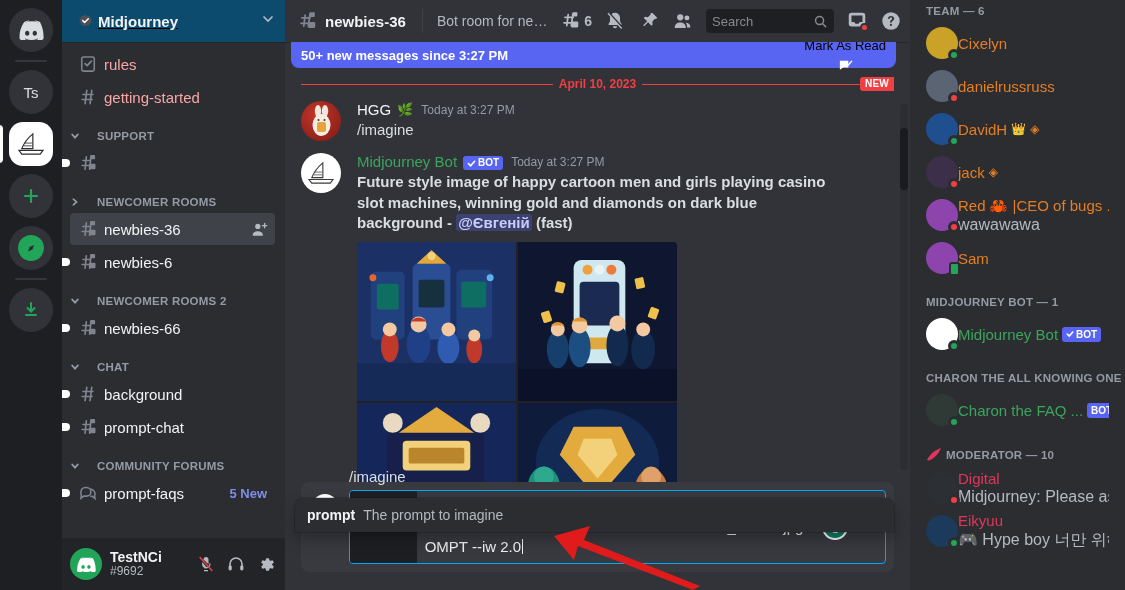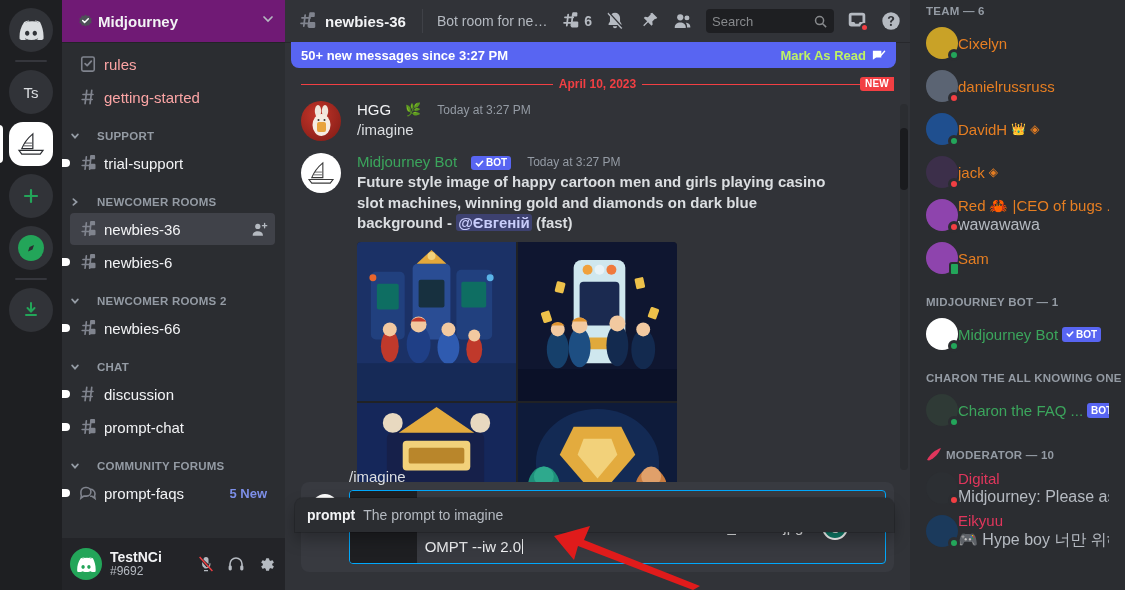--- a/index.html
+++ b/index.html
@@ -36,21 +36,21 @@
   }
 
   
   .chan-sidebar {
     width: 223px; background: #2b2d31; height: 590px; flex: none;
     display: flex; flex-direction: column; position: relative;
   }
   .guild-header {
     height: 42px; flex: none; display: flex; align-items: center;
     padding: 0 8px 0 16px; box-shadow: 0 1px 0 rgba(0,0,0,.2);
-    cursor: pointer; position: relative; z-index: 3; background:#701a75;
+    cursor: pointer; position: relative; z-index: 3; background:#0c4a6e;text-decoration:underline;
   }
   .guild-name {
     font-size: 15px; font-weight: bold; color: #f2f3f5; flex: 1;
     white-space: nowrap; overflow: hidden; text-overflow: ellipsis;
     display:flex; align-items:center; gap:5px;
   }
   .verif-badge {
     width:15px;height:15px;flex:none;display:inline-flex;align-items:center;justify-content:center;
   }
   .chan-list { flex: 1; overflow: hidden; padding-right: 2px; position: relative; }
@@ -126,21 +126,21 @@
   
   .chat-wrap { flex: 1; position: relative; overflow: hidden; display:flex; flex-direction:column;}
   .chat-scroll { position:absolute; inset:0; overflow:hidden; }
 
   .new-banner {
     position: absolute; top: 0; left: 6px; right: 14px; height: 26px;
     background: #5865f2; border-radius: 0 0 8px 8px; z-index: 6;
     display: flex; align-items: center; padding: 8px 10px;
   }
   .nb-text { font-size: 13px; font-weight: 600; color: #fff; flex: 1; }
-  .nb-mark { font-size: 13px; font-weight: 700; color: #bef264; display:flex;align-items:center;gap:5px;}
+  .nb-mark { font-size: 13px; font-weight: 400; color: #000000; display:flex;align-items:center;gap:5px;flex-direction:column;}
 
   .divider-row {
     position: relative; margin: 0 16px; height: 22px;
     display: flex; align-items: center; justify-content: center;
   }
   .divider-line { position: absolute; left: 0; right: 0; top: 50%; height: 1px; background: #f23f43; }
   .divider-text {
     position: relative; background: #313338; padding: 0 6px;
     font-size: 12px; font-weight: bold; color: #f23f43; z-index: 2;
   }
@@ -149,21 +149,21 @@
     background: #f23f43; color: #fff; font-size: 10px; font-weight: bold;
     padding: 1px 5px 2px 5px; border-radius: 3px 0 0 3px; z-index: 2; letter-spacing:.02em;
   }
 
   .msg { display: flex; padding: 6px 16px 2px 16px; gap: 0; position: relative; }
   .msg-av {
     width: 40px; height: 40px; border-radius: 50%; flex: none; margin-right: 16px;
     overflow:hidden; position:relative;
   }
   .msg-body { flex: 1; min-width: 0; }
-  .msg-head { display: flex; align-items: center; gap: 14px; line-height: 1.2; }
+  .msg-head { display: flex; align-items: center; gap: 6px; line-height: 1.2; }
   .msg-author { font-size: 15px; font-weight: 500; }
   .msg-author.white { color: #f2f3f5; }
   .msg-author.green { color: #3ba55c; }
   .bot-tag {
     background: #5865f2; color: #fff; font-size: 10px; font-weight: 600;
     padding: 1px 4px; border-radius: 3px; display: inline-flex; align-items: center; gap: 2px;
     line-height: 1.2; position: relative; top: 1px;
   }
   .msg-time { font-size: 12px; color: #949ba4; margin-left: 2px; }
   .msg-text { font-size: 15px; color: #dbdee1; line-height: 1.375; margin-top:1px;}
@@ -362,21 +362,20 @@
           </div>
           <div class="chan unread">
             <div class="unread-dot"></div>
             <span class="chan-ico">
               <svg width="20" height="20" viewBox="0 0 24 24" fill="none" stroke="currentColor" stroke-width="2" stroke-linecap="round">
                 <path d="M6 9h9M5 15h9M10 4.5 8.5 19.5M15.5 4.5 14 19.5"></path>
                 <rect x="14.5" y="2.5" width="6" height="5" rx="1" fill="currentColor" stroke="none"></rect>
                 <rect x="13" y="13" width="8" height="6.5" rx="1.3" fill="currentColor" stroke="none"></rect>
               </svg>
             </span>
-            <span class="chan-label">trial-support</span>
           </div>
           <div class="cat">
             <span class="cat-arrow">
               <svg width="10" height="10" viewBox="0 0 12 12" fill="none" stroke="currentColor" stroke-width="2" stroke-linecap="round">
                 <path d="M4 2.5 8 6 4 9.5"></path>
               </svg>
             </span>
             <span class="cat-name">NEWCOMER ROOMS</span>
           </div>
           <div class="chan active">
@@ -432,21 +431,21 @@
             </span>
             <span class="cat-name">CHAT</span>
           </div>
           <div class="chan unread">
             <div class="unread-dot"></div>
             <span class="chan-ico">
               <svg width="20" height="20" viewBox="0 0 24 24" fill="none" stroke="currentColor" stroke-width="2" stroke-linecap="round">
                 <path d="M6 9h12M5 15h12M10.5 4 8.5 20M16.5 4 14.5 20"></path>
               </svg>
             </span>
-            <span class="chan-label">discussion</span>
+            <span class="chan-label">background</span>
           </div>
           <div class="chan unread">
             <div class="unread-dot"></div>
             <span class="chan-ico">
               <svg width="20" height="20" viewBox="0 0 24 24" fill="none" stroke="currentColor" stroke-width="2" stroke-linecap="round">
                 <path d="M6 9h9M5 15h9M10 4.5 8.5 19.5M15.5 4.5 14 19.5"></path>
                 <rect x="14.5" y="2.5" width="6" height="5" rx="1" fill="currentColor" stroke="none"></rect>
                 <rect x="13" y="13" width="8" height="6.5" rx="1.3" fill="currentColor" stroke="none"></rect>
               </svg>
             </span>

